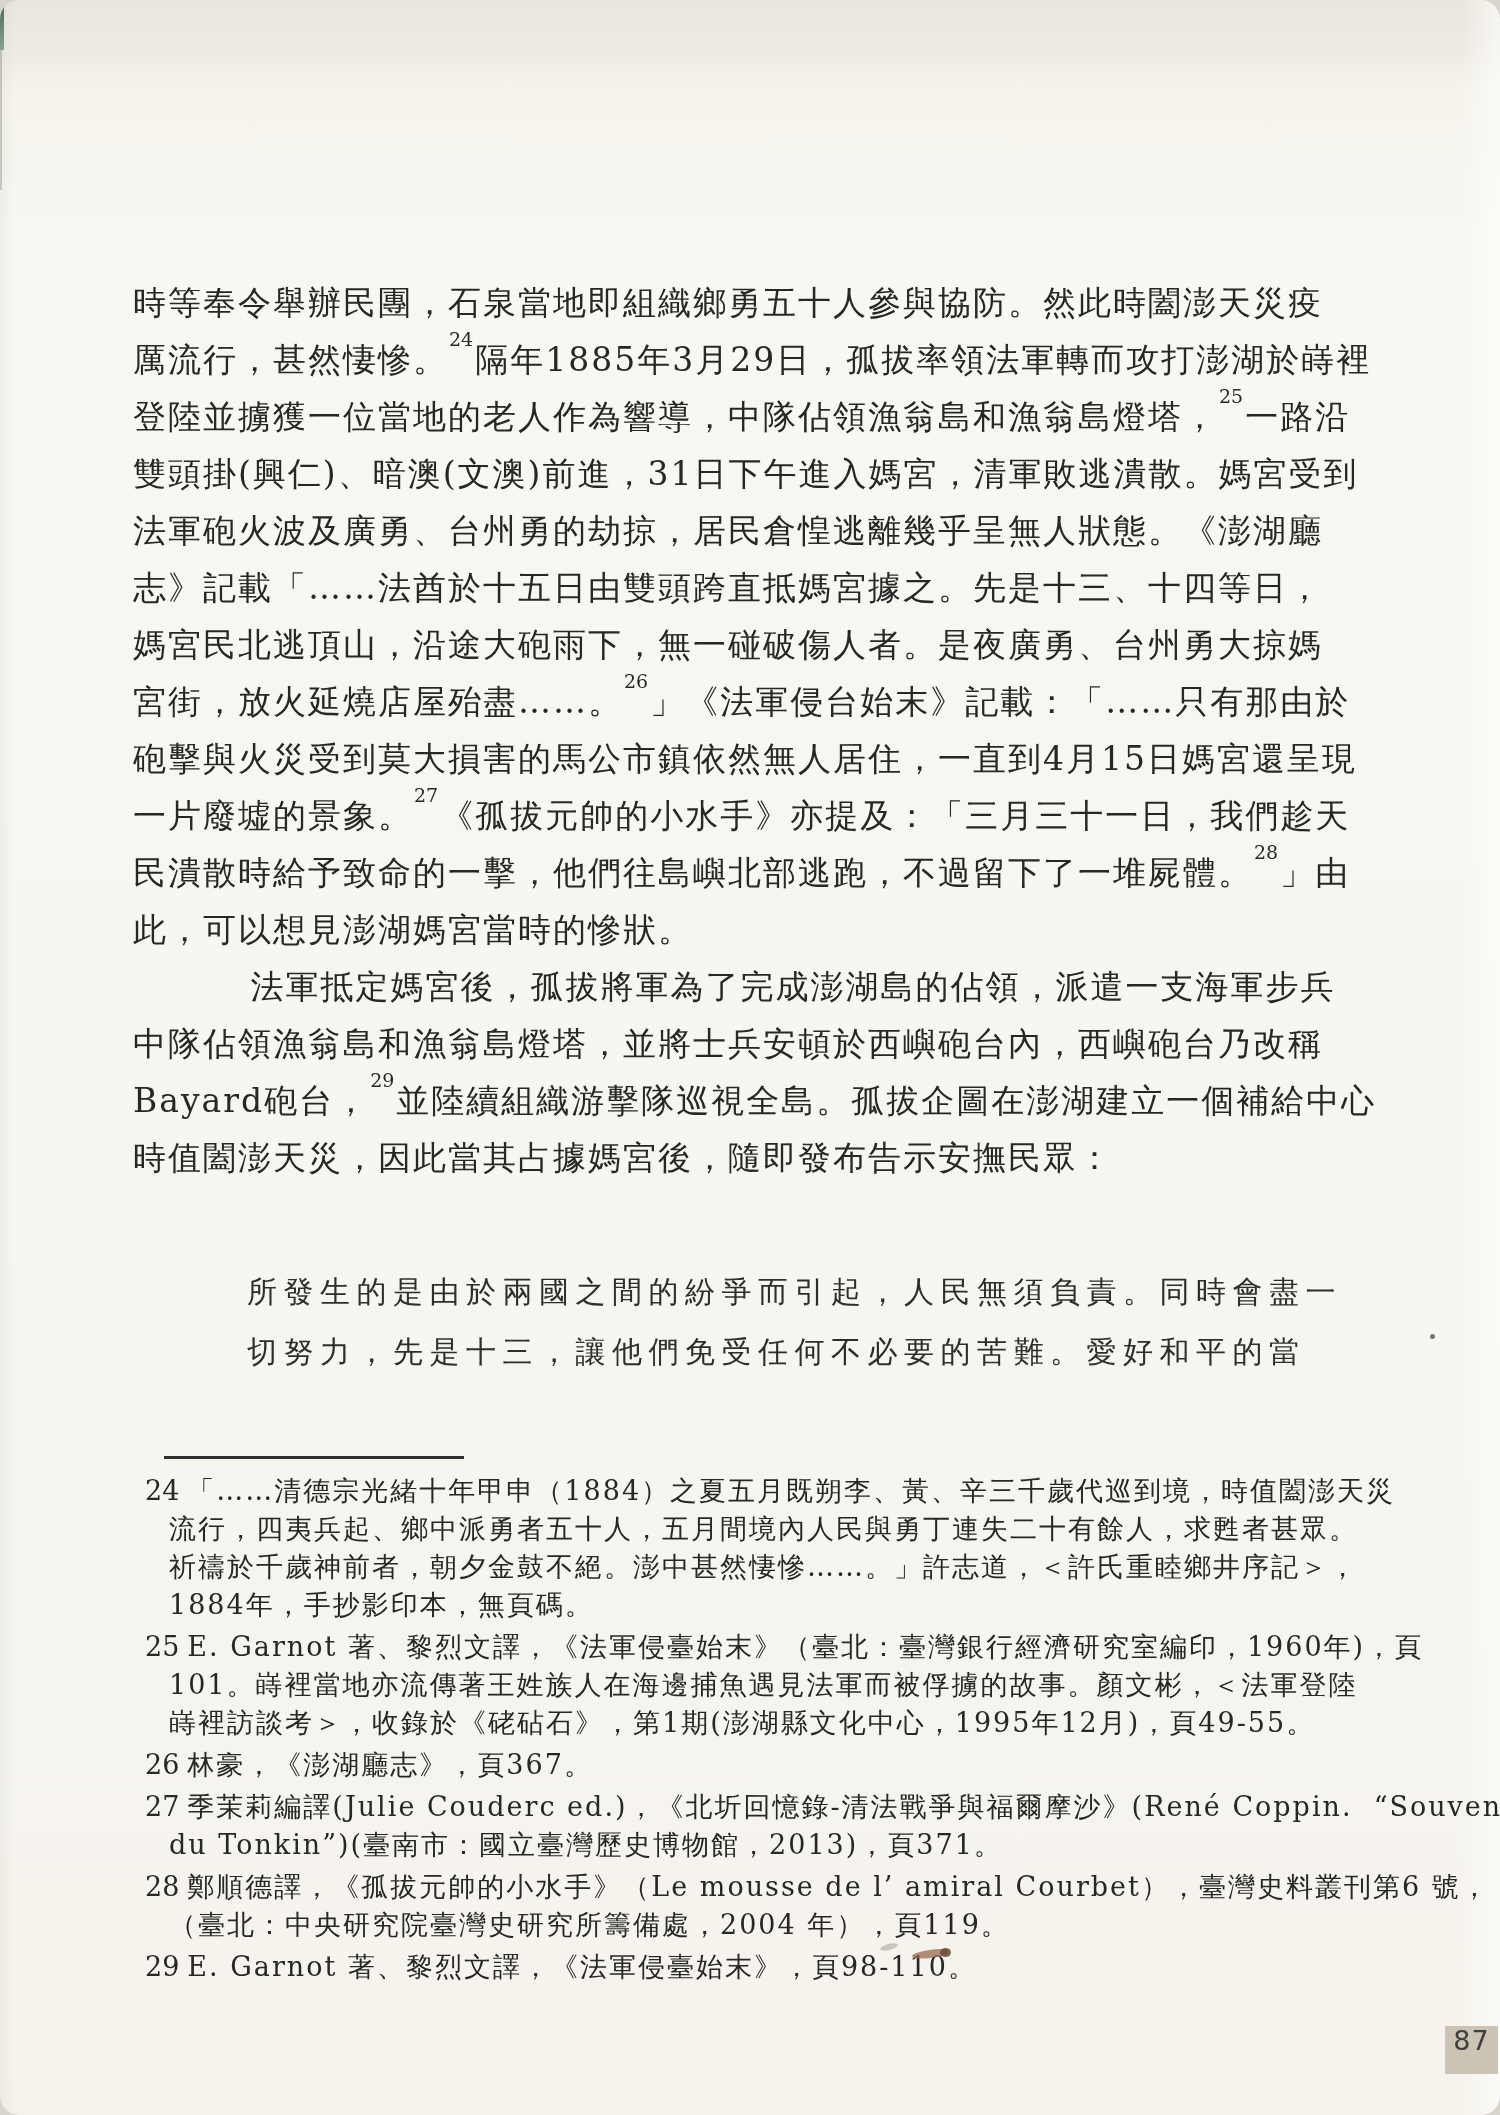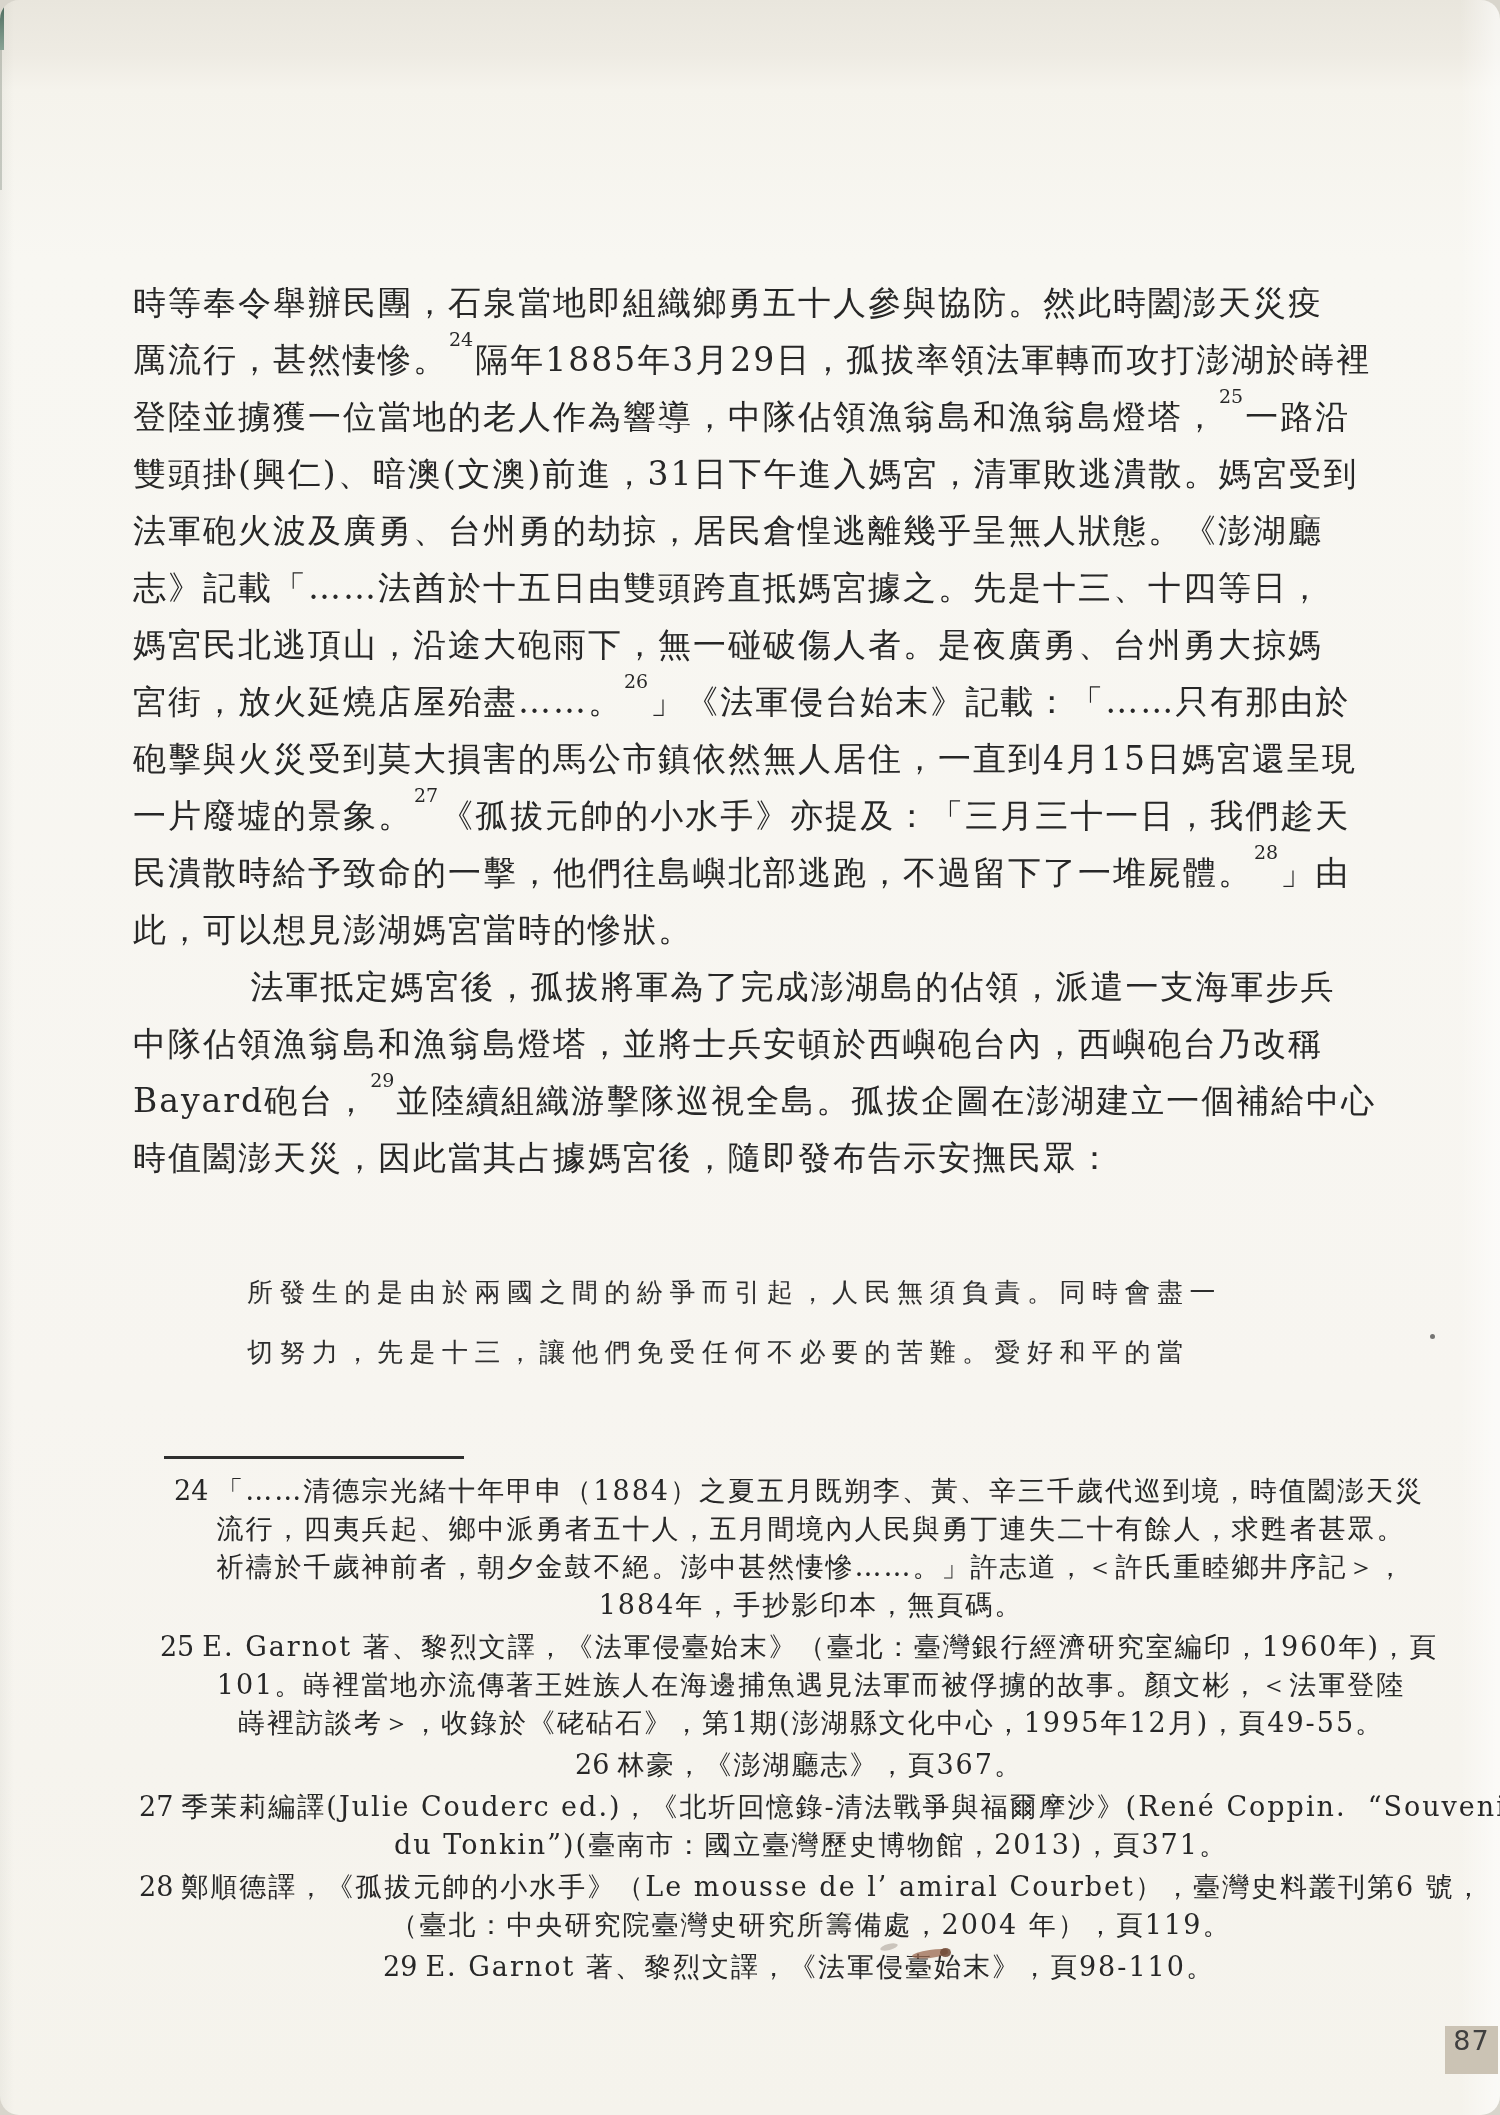--- a/index.html
+++ b/index.html
@@ -31,25 +31,25 @@
   .body-text .line{
     height:57px;line-height:57px;font-size:33px;letter-spacing:2px;white-space:pre;}
   .body-text .line.indent{padding-left:70px;text-align:center;}
   .body-text sup{
     font-size:19px;letter-spacing:0;line-height:0;
     position:relative;top:-13px;margin:0 2px 0 1px;}
 
   
   .quote-block{position:absolute;left:247px;top:1262px;}
   .quote-block .quote-line{
-    height:60px;line-height:60px;font-size:26px;letter-spacing:6.5px;white-space:pre;color:#2e2e2e;}
+    height:60px;line-height:60px;font-size:30px;letter-spacing:6.5px;white-space:pre;color:#2e2e2e;}
 
   
   .fn-rule{position:absolute;left:164px;top:1456px;width:300px;height:3px;background:#2f2f2f;}
-  .footnotes{position:absolute;left:139px;top:1472px;width:1320px;text-align:center;}
+  .footnotes{position:absolute;left:145px;top:1472px;width:1320px;}
   .fn-block{margin-bottom:4px;}
   .fn-line{line-height:38px;font-size:27px;letter-spacing:2px;white-space:pre;}
   .fn-line.fn-cont{padding-left:24px;}
   .fn-num{margin-right:8px;letter-spacing:0;}
 
   
   .page-badge{
     position:absolute;left:1445px;top:2026px;width:53px;height:48px;
     background:#cbc3b4;color:#3f3f3f;
     font-family:"DejaVu Sans","Liberation Sans",sans-serif;

